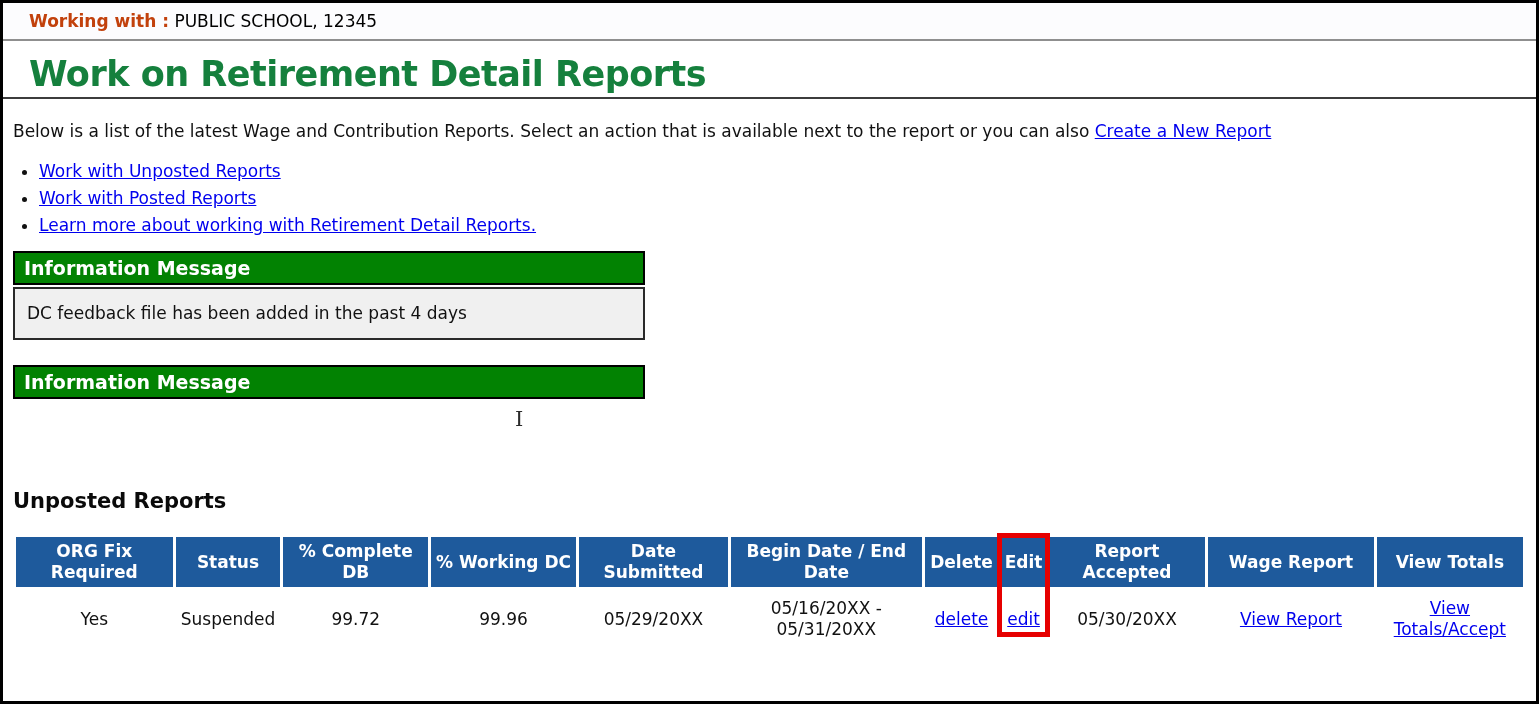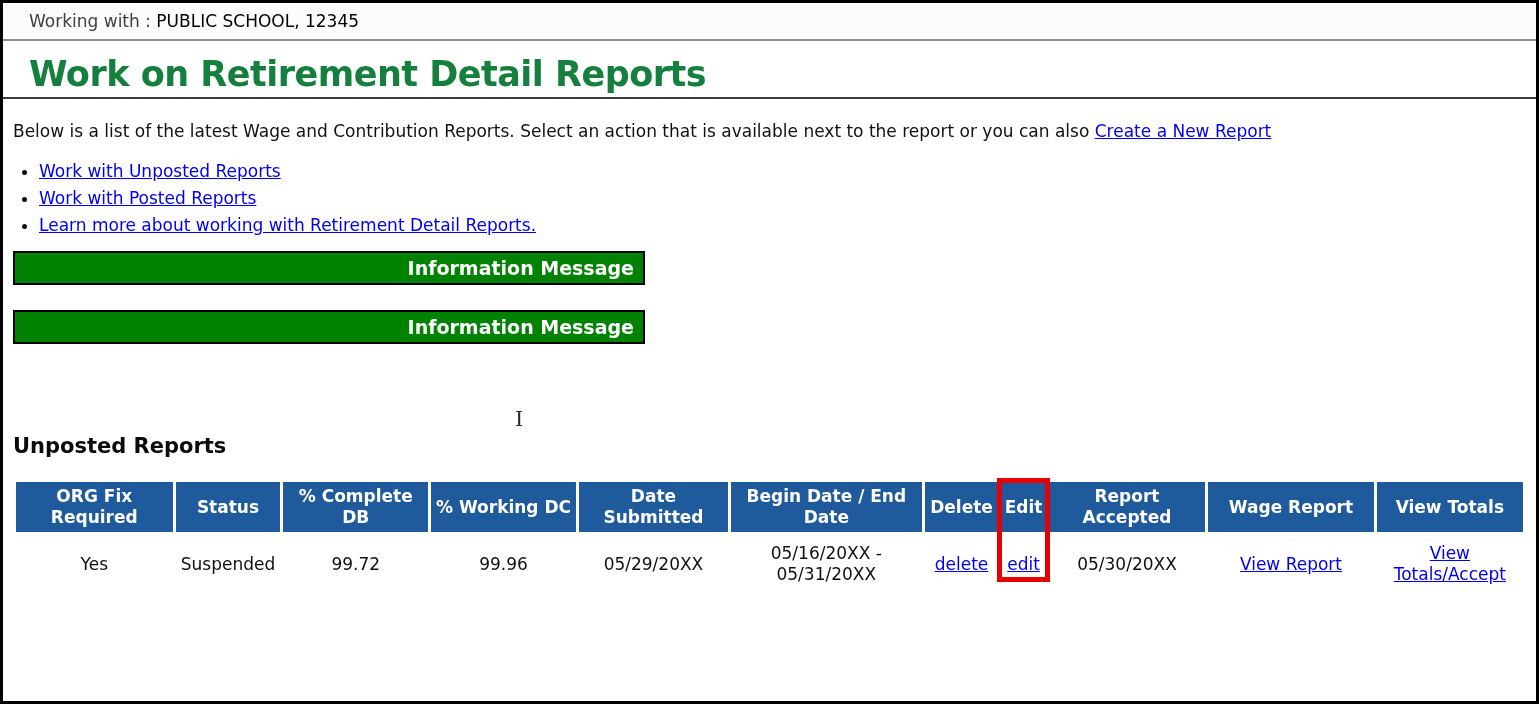--- a/index.html
+++ b/index.html
@@ -16,21 +16,21 @@
 
   
   .working-bar {
     height: 38px;
     line-height: 36px;
     background: #fcfcfe;
     border-bottom: 2px solid #8f8f8f;
     padding-left: 26px;
     white-space: nowrap;
   }
-  .working-bar .label { font-weight: normal; color: #404040; }
+  .working-bar .label { font-weight: bold; color: #c2410c; }
   .working-bar .value { margin-left: 0; color: #000000; }
 
   
   h1.page-title {
     margin: 13px 20px 0 26px;
     font-size: 35px;
     line-height: 40px;
     font-weight: bold;
     letter-spacing: -0.5px;
     color: #15803d;
@@ -58,21 +58,20 @@
   .info-box.first { margin-top: 15px; }
   .info-box.second { margin-top: 25px; }
   .info-header {
     background: #028202;
     color: #ffffff;
     font-weight: bold;
     font-size: 19px;
     line-height: 24px;
     padding: 3px 9px;
     border: 2px solid #000000;
-    text-align: right;
   }
   .info-body {
     margin-top: 2px;
     background: #f0f0f0;
     border: 2px solid #2a2a2a;
     padding: 13px 12px;
     line-height: 23px;
     white-space: pre-line;
   }
 
@@ -148,20 +147,21 @@
 <p class="intro"><span>Below is a list of the latest Wage and Contribution Reports. Select an action that is available next to the report or you can also </span><a href="#">Create a New Report</a></p>
 
 <ul class="nav-links">
   <li><a href="#">Work with Unposted Reports</a></li>
   <li><a href="#">Work with Posted Reports</a></li>
   <li><a href="#">Learn more about working with Retirement Detail Reports.</a></li>
 </ul>
 
 <div class="info-box first">
   <div class="info-header">Information Message</div>
+  <div class="info-body">DC feedback file has been added in the past 4 days</div>
 </div>
 
 <div class="info-box second">
   <div class="info-header">Information Message</div>
 </div>
 
 <span class="text-cursor">I</span>
 
 <h2 class="section-heading">Unposted Reports</h2>
 

